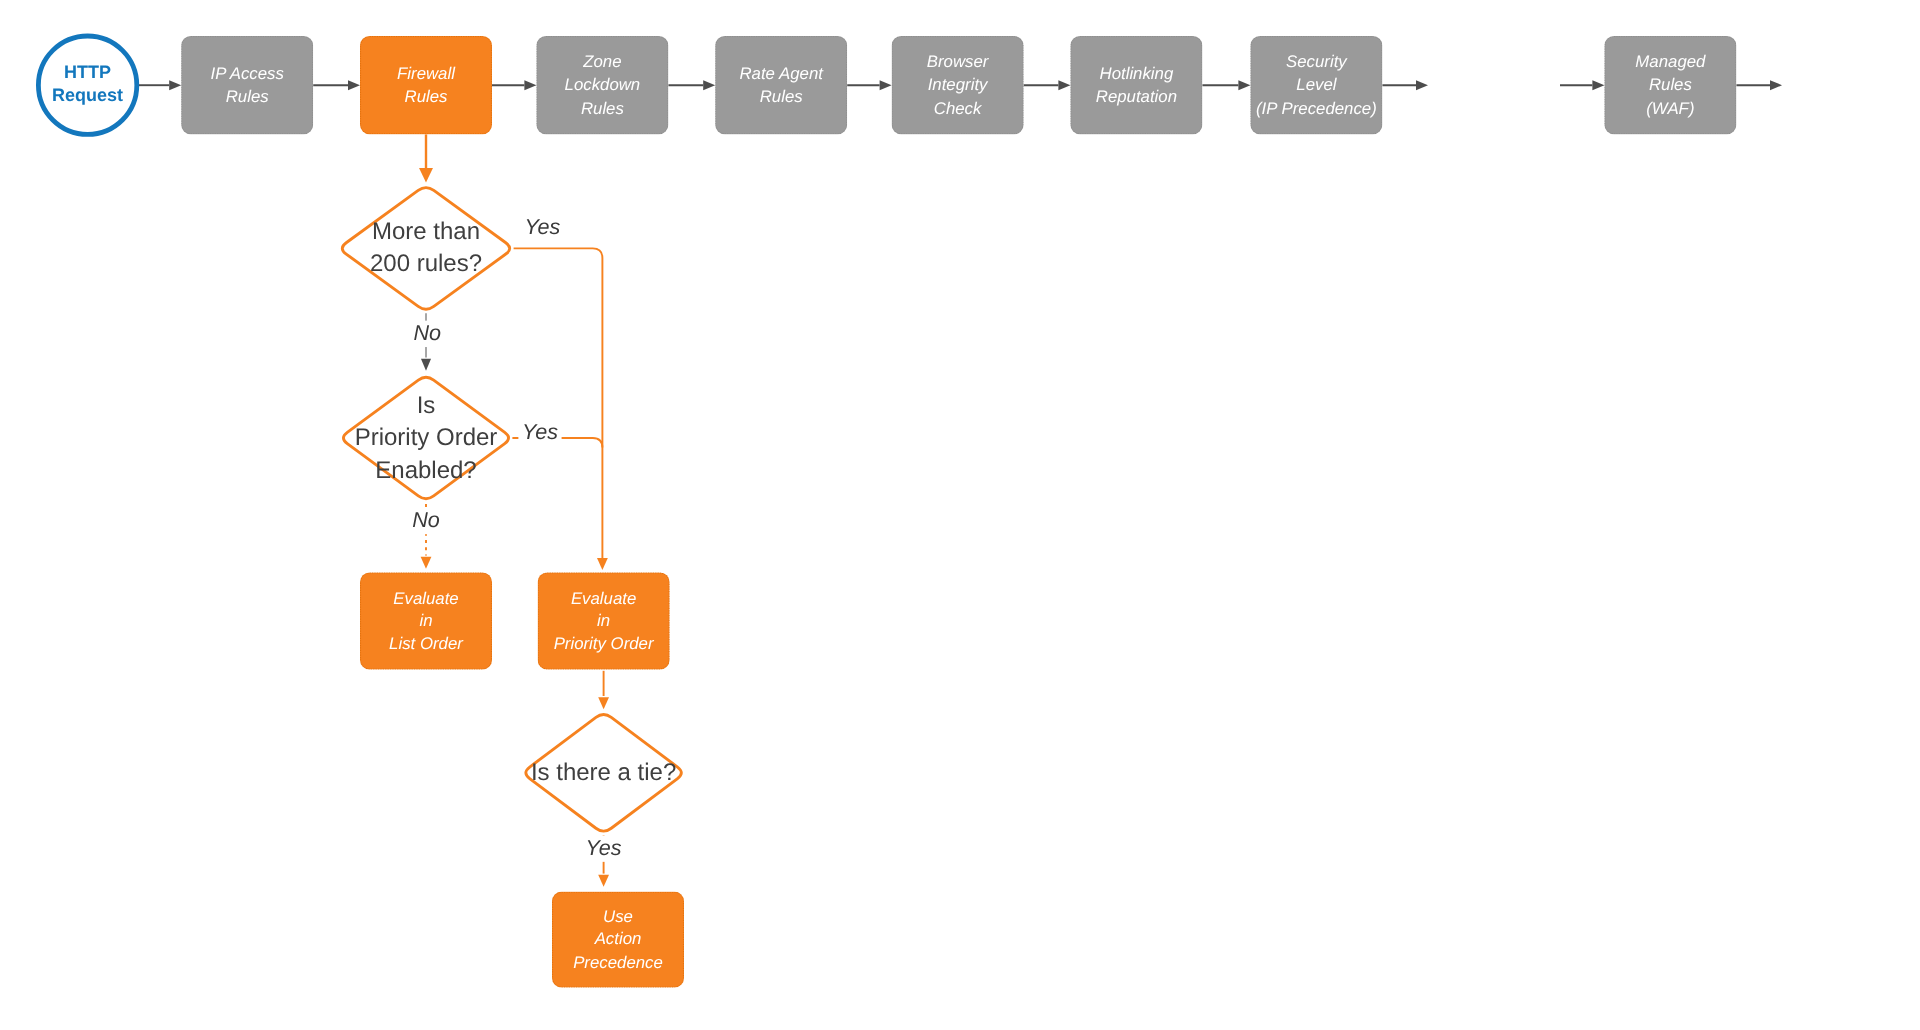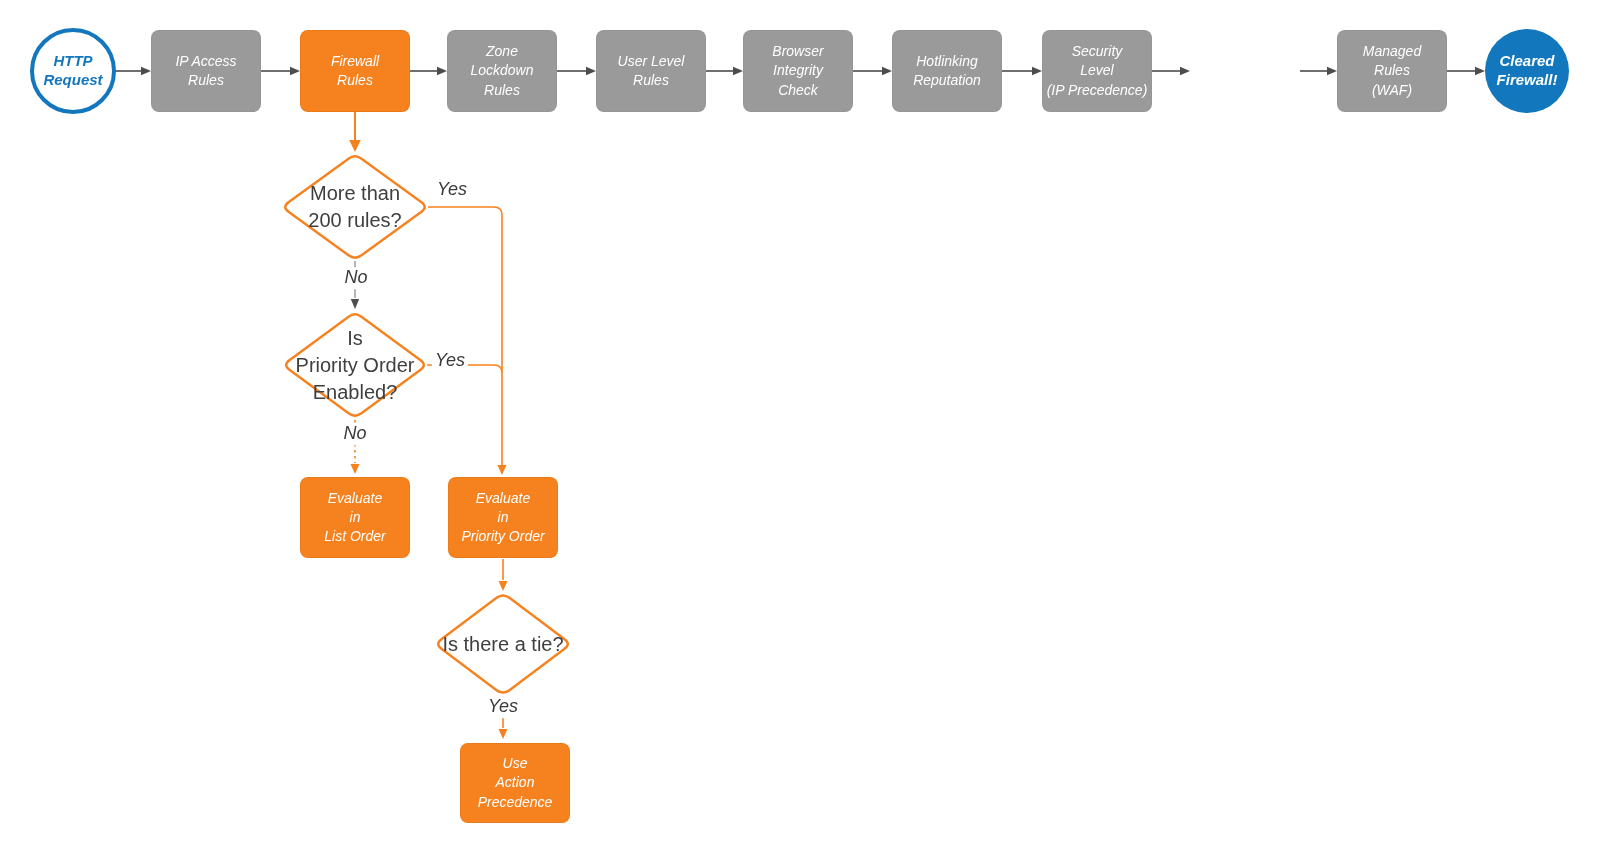--- a/index.html
+++ b/index.html
@@ -31,21 +31,21 @@
   .stage{
     position:absolute;top:30px;width:110px;height:82px;box-sizing:border-box;
     background:var(--gray-fill);border:1px dotted var(--gray-border);border-radius:8px;
     display:flex;align-items:center;justify-content:center;text-align:center;
     color:#fff;font-style:italic;font-size:14px;line-height:1.36;white-space:pre-line;
   }
   .stage.highlight{background:var(--orange);border-color:#E2720E;font-style:italic;}
   .terminal{
     position:absolute;border-radius:50%;box-sizing:border-box;
     display:flex;align-items:center;justify-content:center;text-align:center;
-    font-weight:bold;font-style:italic;white-space:pre-line;font-size:15px;line-height:1.25;
+    font-weight:bold;white-space:pre-line;font-size:15px;line-height:1.25;
   }
   .terminal.start{left:30px;top:28px;width:86px;height:86px;background:#fff;border:4px solid var(--blue);color:var(--blue);}
   .terminal.end{left:1485px;top:29px;width:84px;height:84px;background:var(--blue);color:#fff;}
   .diamond-text{
     position:absolute;display:flex;align-items:center;justify-content:center;text-align:center;
     color:var(--text-dark);font-size:20px;line-height:1.35;white-space:pre-line;
   }
   .edge-label{
     position:absolute;transform:translate(-50%,-50%);
     font-style:italic;font-size:18px;color:var(--label-dark);
@@ -128,31 +128,29 @@
         <polygon points="503,739 498.5,729 507.5,729"></polygon>
       </g>
 
     <path class="diamond" d="M361.5,158.7 L421.5,202.3 Q428,207 421.5,211.7 L361.5,255.3 Q355,260 348.5,255.3 L288.5,211.7 Q282,207 288.5,202.3 L348.5,158.7 Q355,154 361.5,158.7 Z"></path>
     <path class="diamond" d="M361.4,316.7 L420.6,360.3 Q427,365 420.6,369.7 L361.4,413.3 Q355,418 348.6,413.3 L289.4,369.7 Q283,365 289.4,360.3 L348.6,316.7 Q355,312 361.4,316.7 Z"></path>
     <path class="diamond" d="M509.4,597.8 L564.6,639.2 Q571,644 564.6,648.8 L509.4,690.2 Q503,695 496.6,690.2 L441.4,648.8 Q435,644 441.4,639.2 L496.6,597.8 Q503,593 509.4,597.8 Z"></path>
   </svg>
 
   <div class="terminal start">HTTP
 Request</div>
-  <div class="terminal end">Cleared
-Firewall!</div>
 
   <div class="stage" style="left:151px">IP Access
 Rules</div>
   <div class="stage highlight" style="left:300px">Firewall
 Rules</div>
   <div class="stage" style="left:447px">Zone
 Lockdown
 Rules</div>
-  <div class="stage" style="left:596px">User Level
+  <div class="stage" style="left:596px">Rate Agent
 Rules</div>
   <div class="stage" style="left:743px">Browser
 Integrity
 Check</div>
   <div class="stage" style="left:892px">Hotlinking
 Reputation</div>
   <div class="stage" style="left:1042px">Security
 Level
 (IP Precedence)</div>
   <div class="stage" style="left:1337px">Managed

